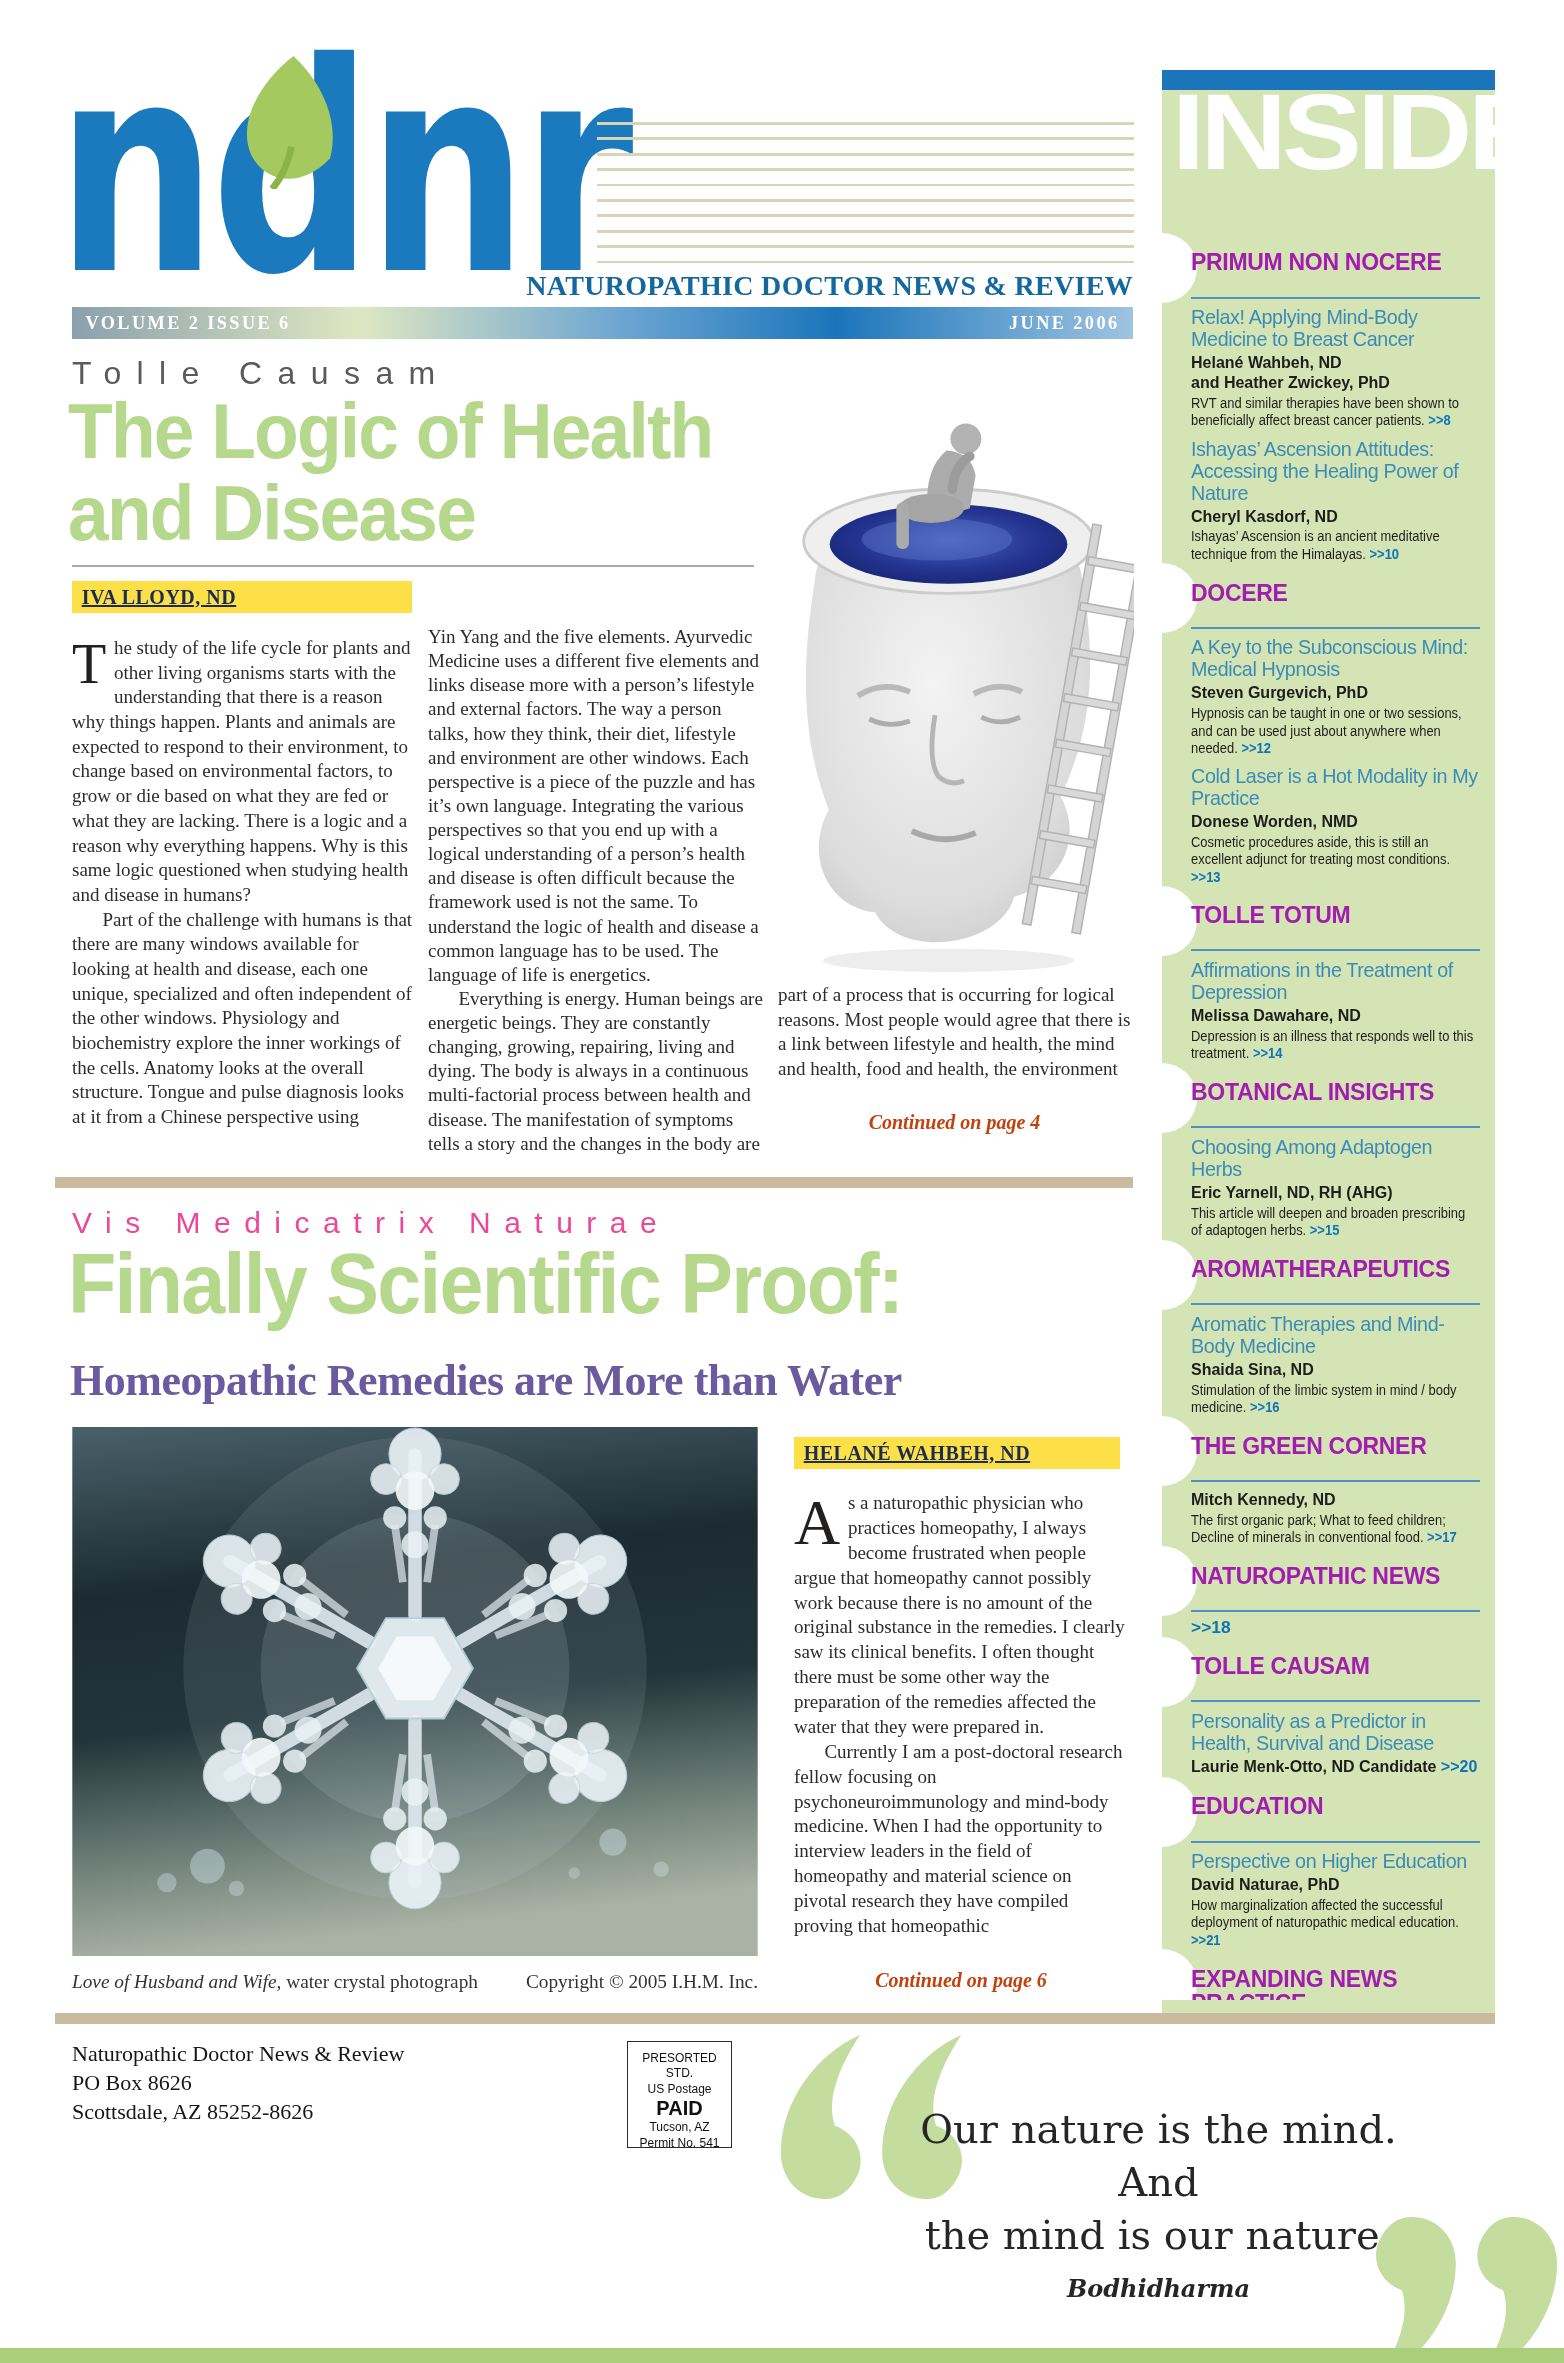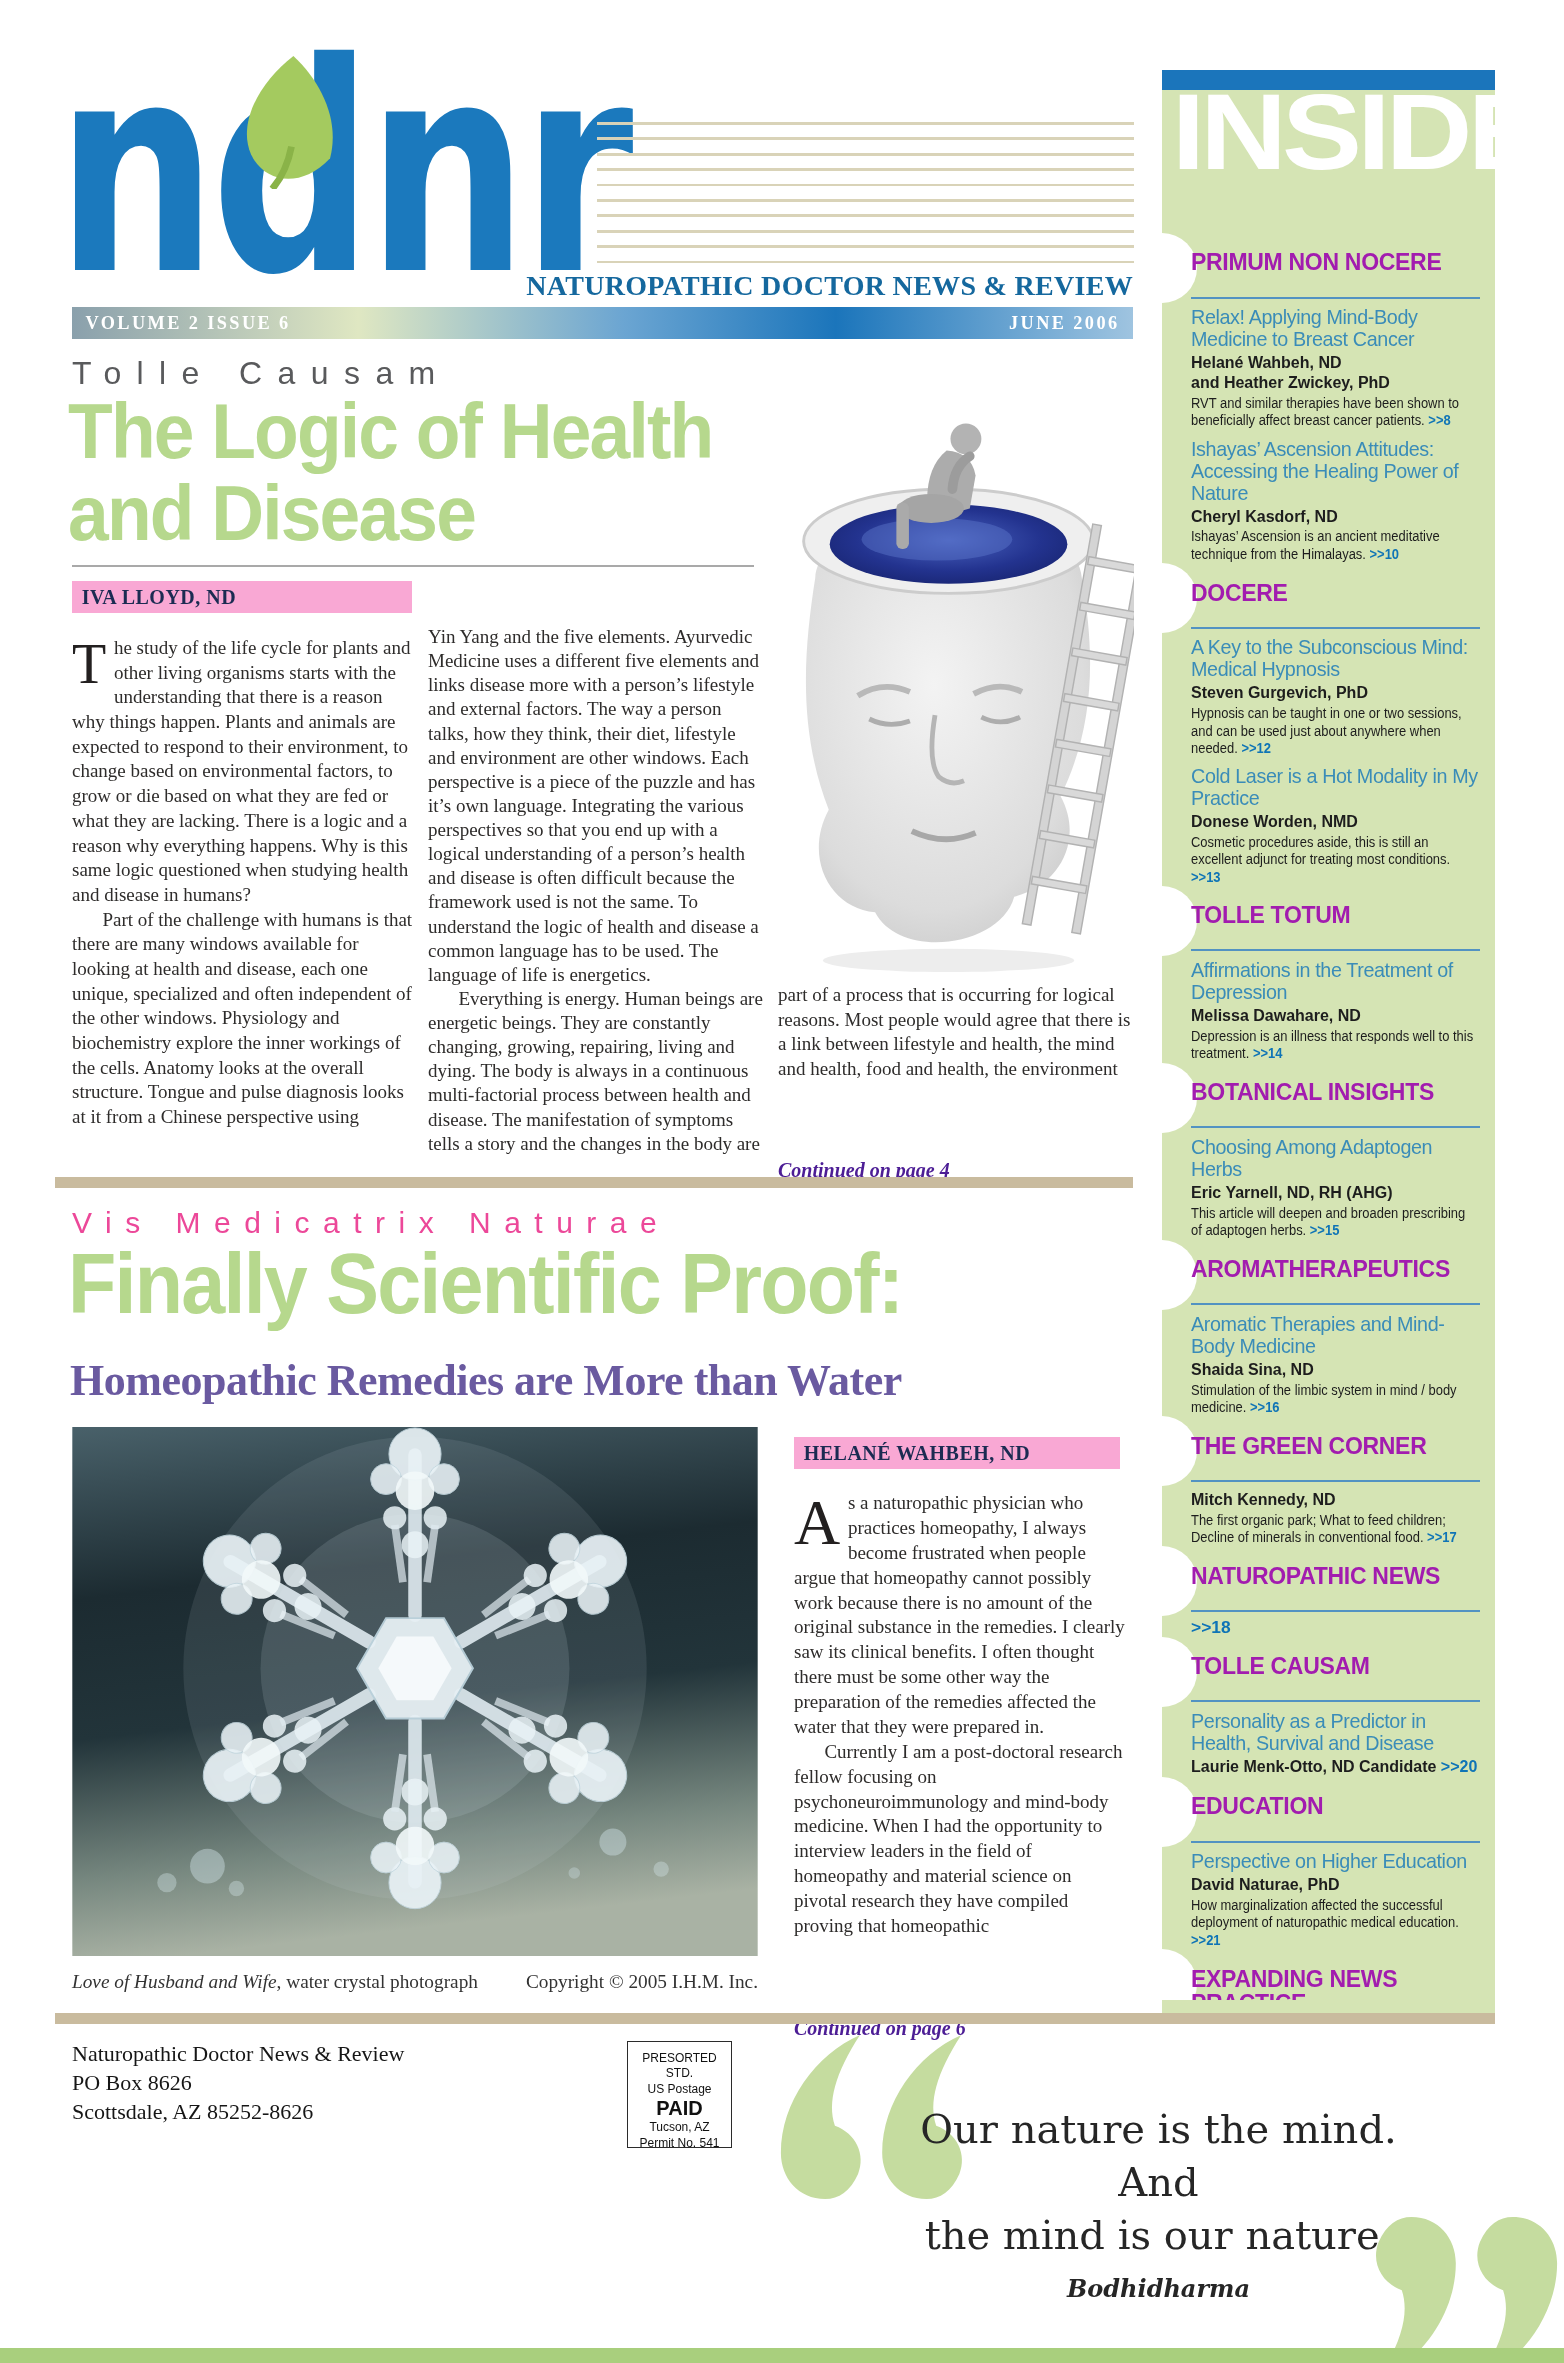--- a/index.html
+++ b/index.html
@@ -41,33 +41,33 @@
     margin:1.9px 0 7.7px; width:108%; transform:scaleX(.925); transform-origin:0 0; }
   .ins-page { font-weight:700; color:#0f74b6; white-space:nowrap; }
   .ins-page-alone { font:700 17.4px/1 "Liberation Sans", sans-serif; color:#0f74b6; margin:5.8px 0 9.7px; }
 
   
   .kicker1 { left:72px; top:357px; font:400 32px/1 "Liberation Sans", sans-serif;
     color:#595a5c; letter-spacing:15.4px; }
   .title1 { left:68px; top:390px; font:700 77px/1.07 "Liberation Sans", sans-serif;
     color:#b6d88d; letter-spacing:-1.9px; transform:scaleX(.95); transform-origin:0 0; }
   .rule1 { left:72px; top:565px; width:682px; height:1.9px; background:#a9a9a9; }
-  .byline-bar { background:#f9a8d4; display:flex; align-items:center; padding-left:9.7px;
-    font:700 20px/1 "Liberation Serif", serif; color:#1b2b52; letter-spacing:0.5px; }
+  .byline-bar { background:#fde047; display:flex; align-items:center; padding-left:9.7px;
+    font:700 20px/1 "Liberation Serif", serif; color:#1b2b52; letter-spacing:0.5px;text-decoration:underline; }
   .byline1 { left:72px; top:581px; width:340px; height:32px; }
   .bodycol { font:400 19px/1.3 "Liberation Serif", serif; color:#2e2c2b; }
   .bodycol p + p { text-indent:1.6em; }
   .col1 { left:72px; top:636px; width:344px; }
   .col2 { left:428px; top:625px; width:338px; line-height:1.27; }
   .col3 { left:778px; top:983px; width:353px; }
   .dropcap { float:left; font:400 56px/0.86 "Liberation Serif", serif; color:#232020;
     padding:3.9px 7.7px 0 0; }
   .dropcap2 { font-size:64px; }
-  .continued { font:700 20px/1 "Liberation Serif", serif; font-style:italic; color:#4c1d95;
-    text-align:left;margin-top:48px; }
+  .continued { font:700 20px/1 "Liberation Serif", serif; font-style:italic; color:#c2410c;
+    text-align:center; }
   .continued1 { left:778px; top:1112px; width:353px; }
   .head-art { left:765px; top:375px; width:369px; height:601px; }
 
   
   .divider1 { left:55px; top:1177px; width:1078px; height:10.6px; background:#c9bb9e; }
   .kicker2 { left:72px; top:1208px; font:400 30px/1 "Liberation Sans", sans-serif;
     color:#ec4899; letter-spacing:13.5px; }
   .title2green { left:68px; top:1241px; font:700 85px/1 "Liberation Sans", sans-serif;
     color:#b6d88d; letter-spacing:-1.9px; transform:scaleX(.93); transform-origin:0 0; }
   .title2purple { left:70px; top:1359px; font:700 44px/1 "Liberation Serif", serif;

